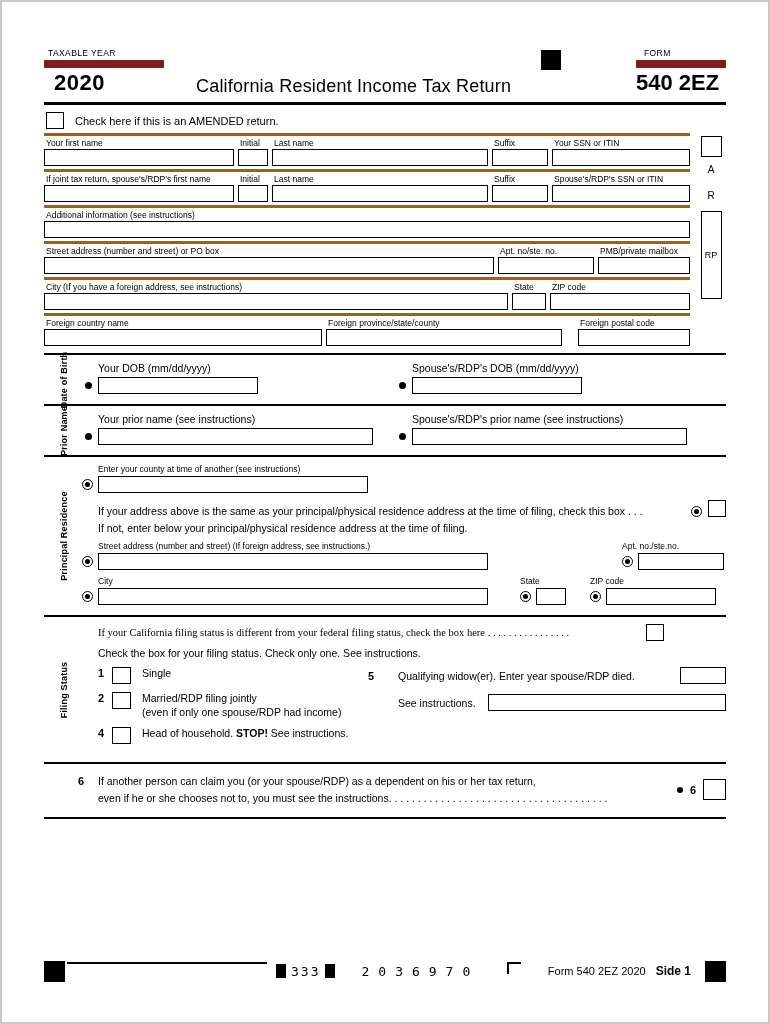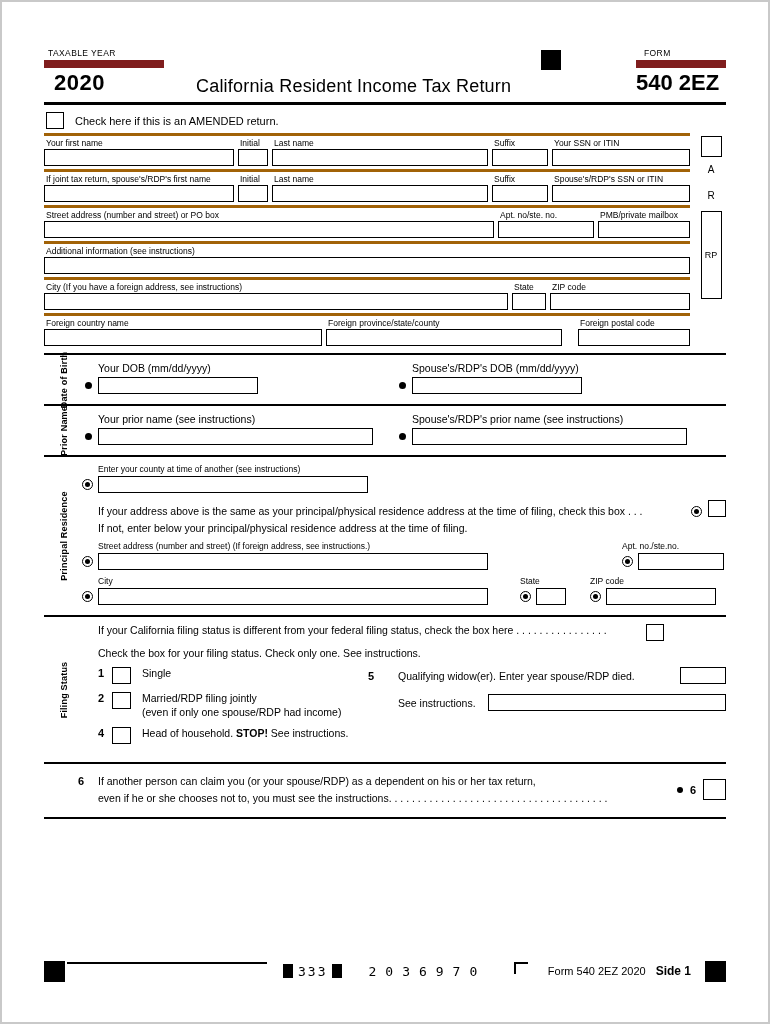--- a/index.html
+++ b/index.html
@@ -70,21 +70,21 @@
   .prow { display:flex; align-items:center; margin-top:2px; }
   .prow .target { margin-left:-16px; margin-right:5px; }
   .w270{width:270px;} .w86{width:86px;} .w390{width:390px;} .w30s{width:30px;} .w110{width:110px;}
   .pr-line { display:flex; align-items:flex-end; font-size:10.5px; margin-top:7px; }
   .pr-line .target { margin:0 6px 0 4px; }
   .pr-note { font-size:10.5px; margin-top:5px; }
   .pr-addr-row { display:flex; margin-top:7px; }
   .pr-city-row { display:flex; margin-top:6px; }
 
   
-  .fs-line1 { display:flex; align-items:flex-start; font-size:10.5px; }
+  .fs-line1 { display:flex; align-items:center; font-size:10.5px;font-family:Liberation Serif, serif; }
   .fs-line1 .cb { margin-right:62px; margin-left:8px; }
   .fs-line2 { font-size:10.5px; margin-top:6px; }
   .fs-grid { display:flex; margin-top:8px; }
   .fs-left { width:270px; }
   .st-row { display:flex; align-items:flex-start; margin-bottom:8px; }
   .st-num { font-weight:bold; font-size:11px; width:14px; flex:none; }
   .st-cb { width:19px; height:17px; border:1px solid #000; margin-right:11px; flex:none; }
   .st-lab { font-size:10.5px; line-height:1.3; }
   .fs-right { flex:1; }
   .s5row { display:flex; align-items:center; }
@@ -100,21 +100,21 @@
   .dep-num { font-weight:bold; font-size:11px; width:20px; flex:none; align-self:flex-start; margin-top:2px; }
   .dep-text { flex:1; font-size:10.5px; line-height:1.55; }
   .dep-right { display:flex; align-items:center; gap:7px; margin-left:6px; }
   .dep-right .dot { width:6px; height:6px; }
   .dep-right .num { font-weight:bold; font-size:11px; }
 
   
   .footer { position:absolute; left:42px; right:42px; top:957px; display:flex; align-items:center; height:24px; }
   .sq { width:21px; height:21px; background:#000; flex:none; }
   .hline { width:200px; border-top:2px solid #000; align-self:flex-start; margin:3px 0 0 2px; }
-  .codebox { display:flex; align-items:center; margin-left:16px; font-family:"DejaVu Sans Mono", monospace;
+  .codebox { display:flex; align-items:center; margin-left:9px; font-family:"DejaVu Sans Mono", monospace;
              font-size:13px; letter-spacing:2px; }
   .tick { width:2px; height:14px; background:#000; }
   .codebox span { padding:0 5px; }
   .code2 { margin-left:26px; font-family:"DejaVu Sans Mono", monospace; font-size:13px; letter-spacing:9px; }
   .bracket { width:14px; height:12px; border-left:2px solid #000; border-top:2px solid #000;
              margin-left:28px; align-self:flex-start; margin-top:3px; }
   .ftext { margin-left:auto; font-size:11px; }
   .fside { font-size:12px; font-weight:bold; margin-left:10px; }
   .footer .sq.right { margin-left:14px; }
 </style>
@@ -184,35 +184,35 @@
               <span class="flabel">Suffix</span>
               <input class="tinput" style="">
             </div>
           <div class="fc w138">
               <span class="flabel">Spouse's/RDP's SSN or ITIN</span>
               <input class="tinput" style="">
             </div>
         </div>
         <div class="frow">
           <div class="fc fgrow">
+              <span class="flabel">Additional information (see instructions)</span>
+              <input class="tinput" style="">
+            </div>
+        </div>
+        <div class="frow">
+          <div class="fc fgrow">
               <span class="flabel">Street address (number and street) or PO box</span>
               <input class="tinput" style="">
             </div>
           <div class="fc w96">
               <span class="flabel">Apt. no/ste. no.</span>
               <input class="tinput" style="">
             </div>
           <div class="fc w92">
               <span class="flabel">PMB/private mailbox</span>
-              <input class="tinput" style="">
-            </div>
-        </div>
-        <div class="frow">
-          <div class="fc fgrow">
-              <span class="flabel">Additional information (see instructions)</span>
               <input class="tinput" style="">
             </div>
         </div>
         <div class="frow">
           <div class="fc fgrow">
               <span class="flabel">City (If you have a foreign address, see instructions)</span>
               <input class="tinput" style="">
             </div>
           <div class="fc w34">
               <span class="flabel">State</span>

